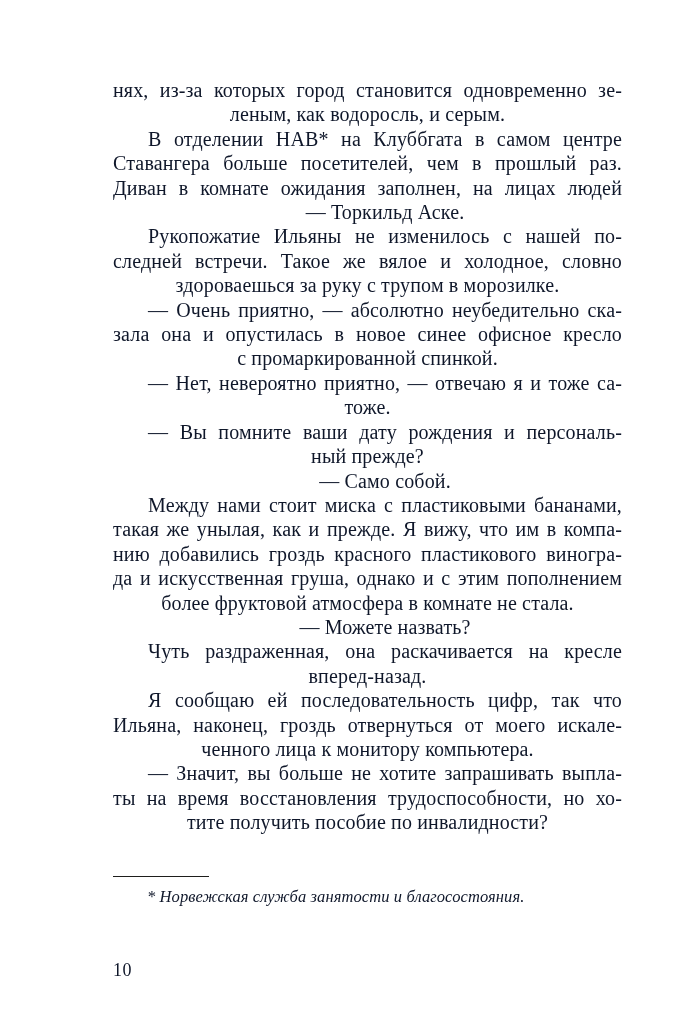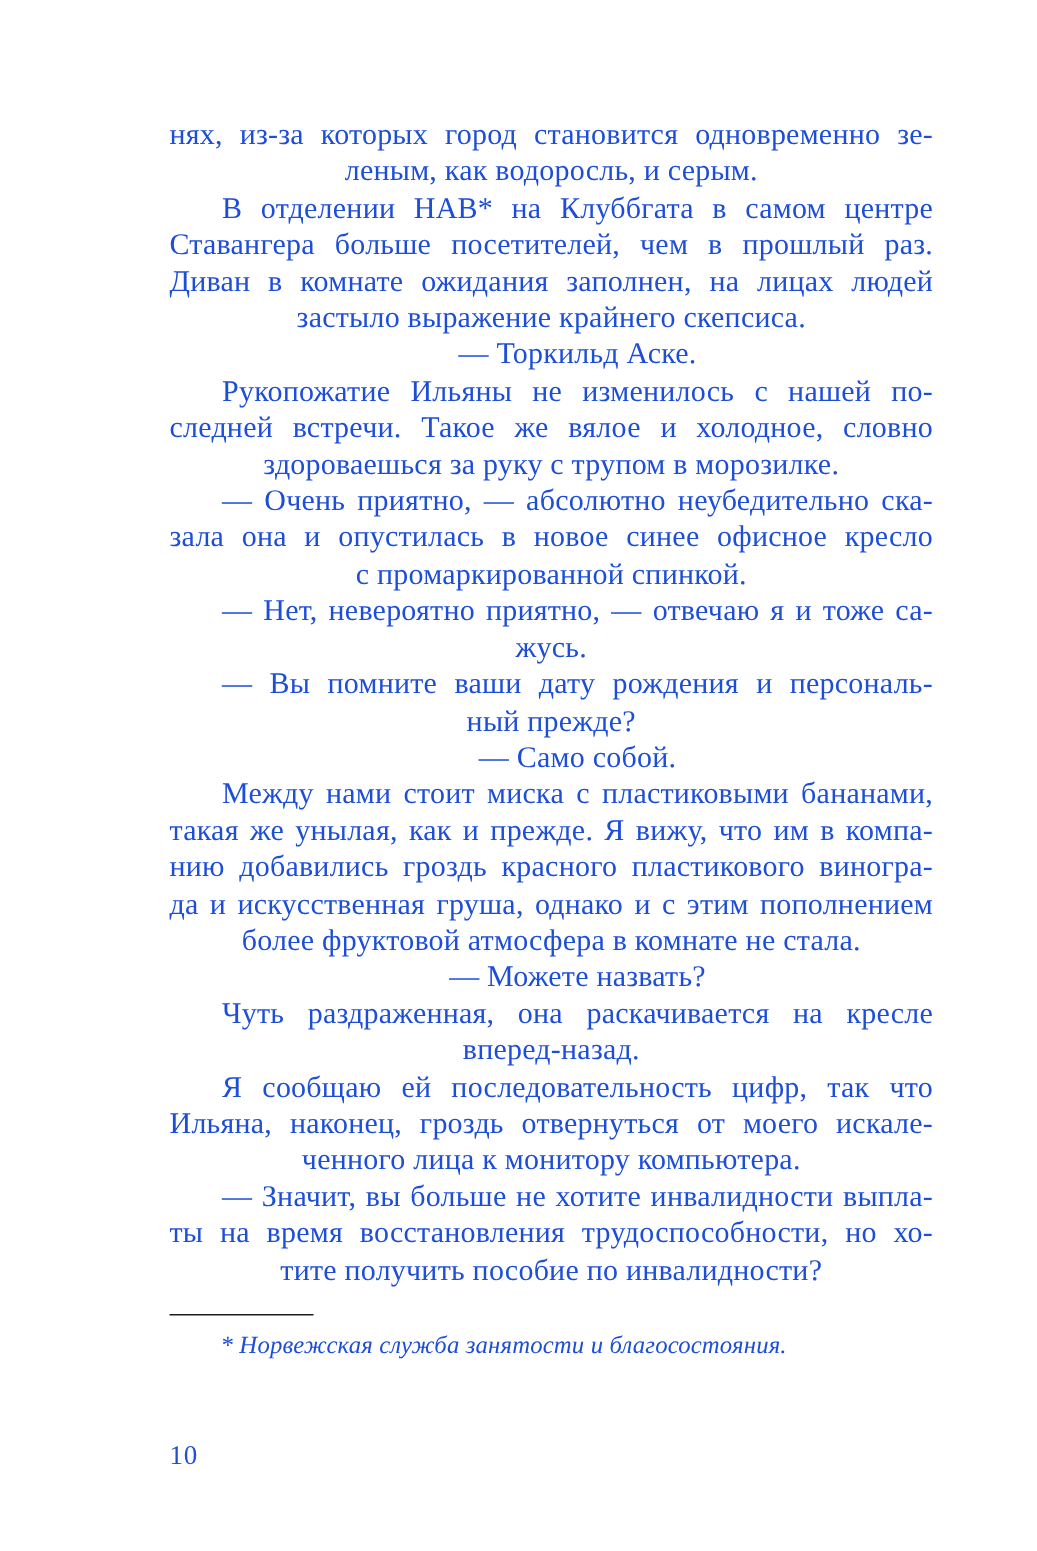--- a/index.html
+++ b/index.html
@@ -5,21 +5,21 @@
   html, body {
     margin: 0;
     padding: 0;
     background: #ffffff;
   }
   .page {
     position: relative;
     width: 691px;
     height: 1034px;
     background: #ffffff;
-    color: #1d4ed8;
+    color: #0f172a;
     font-family: "Liberation Serif", "DejaVu Serif", serif;
     overflow: hidden;
   }
   .body-text {
     position: absolute;
     left: 113px;
     top: 78px;
     width: 509px;
     font-size: 20px;
     line-height: 24.4px;
@@ -68,45 +68,44 @@
 </head>
 <body>
 
 <div class="page">
   <div class="body-text">
       <div class="line fill">нях, из-за которых город становится одновременно зе-</div>
       <div class="line last">леным, как водоросль, и серым.</div>
       <div class="line indent fill">В отделении НАВ* на Клуббгата в самом центре</div>
       <div class="line fill">Ставангера больше посетителей, чем в прошлый раз.</div>
       <div class="line fill">Диван в комнате ожидания заполнен, на лицах людей</div>
-      <div class="line last">застыло выражение крайнего скепсиса.</div>
       <div class="line indent last">— Торкильд Аске.</div>
       <div class="line indent fill">Рукопожатие Ильяны не изменилось с нашей по-</div>
       <div class="line fill">следней встречи. Такое же вялое и холодное, словно</div>
       <div class="line last">здороваешься за руку с трупом в морозилке.</div>
       <div class="line indent fill">— Очень приятно, — абсолютно неубедительно ска-</div>
       <div class="line fill">зала она и опустилась в новое синее офисное кресло</div>
       <div class="line last">с промаркированной спинкой.</div>
       <div class="line indent fill">— Нет, невероятно приятно, — отвечаю я и тоже са-</div>
-      <div class="line last">жусь.</div>
+      <div class="line last">тоже.</div>
       <div class="line indent fill">— Вы помните ваши дату рождения и персональ-</div>
       <div class="line last">ный прежде?</div>
       <div class="line indent last">— Само собой.</div>
       <div class="line indent fill">Между нами стоит миска с пластиковыми бананами,</div>
       <div class="line fill">такая же унылая, как и прежде. Я вижу, что им в компа-</div>
       <div class="line fill">нию добавились гроздь красного пластикового виногра-</div>
       <div class="line fill">да и искусственная груша, однако и с этим пополнением</div>
       <div class="line last">более фруктовой атмосфера в комнате не стала.</div>
       <div class="line indent last">— Можете назвать?</div>
       <div class="line indent fill">Чуть раздраженная, она раскачивается на кресле</div>
       <div class="line last">вперед-назад.</div>
       <div class="line indent fill">Я сообщаю ей последовательность цифр, так что</div>
       <div class="line fill">Ильяна, наконец, гроздь отвернуться от моего искале-</div>
       <div class="line last">ченного лица к монитору компьютера.</div>
-      <div class="line indent fill">— Значит, вы больше не хотите инвалидности выпла-</div>
+      <div class="line indent fill">— Значит, вы больше не хотите запрашивать выпла-</div>
       <div class="line fill">ты на время восстановления трудоспособности, но хо-</div>
       <div class="line last">тите получить пособие по инвалидности?</div>
     </div>
   <div class="footnote">
     <div class="footnote-rule"></div>
     <div class="footnote-text">* Норвежская служба занятости и благосостояния.</div>
   </div>
   <div class="page-number">10</div>
 </div>
 

